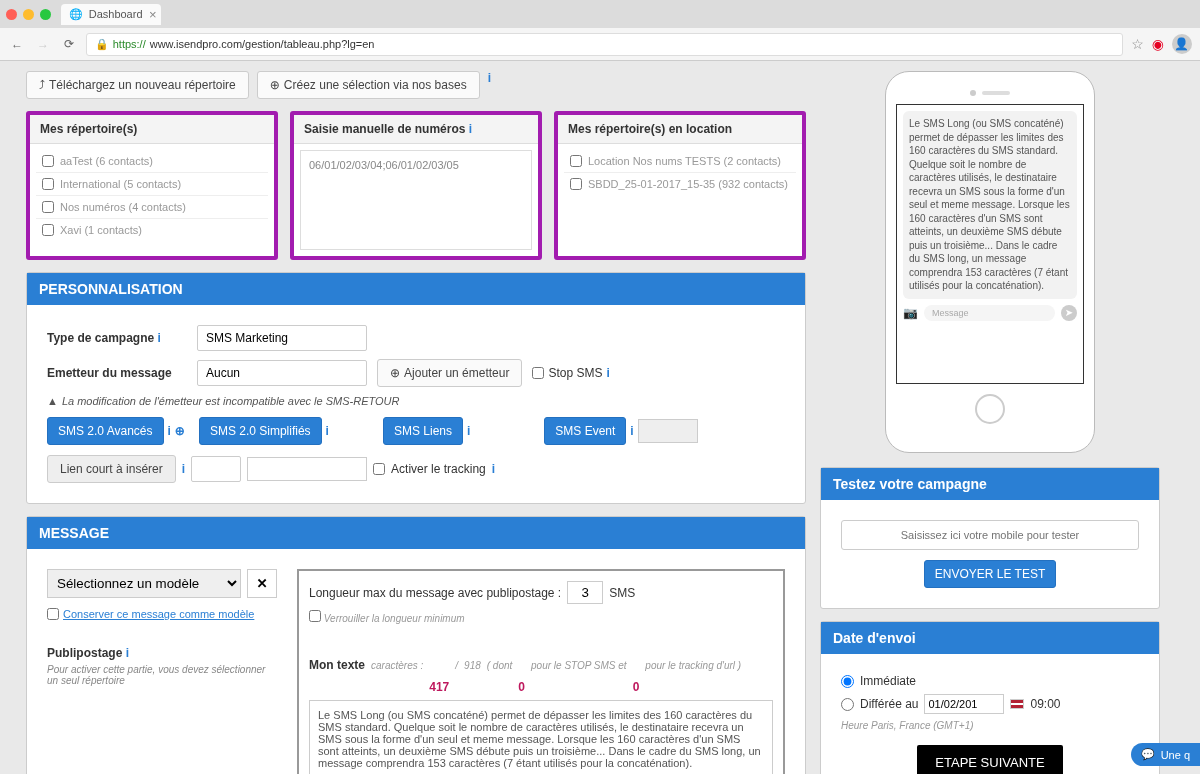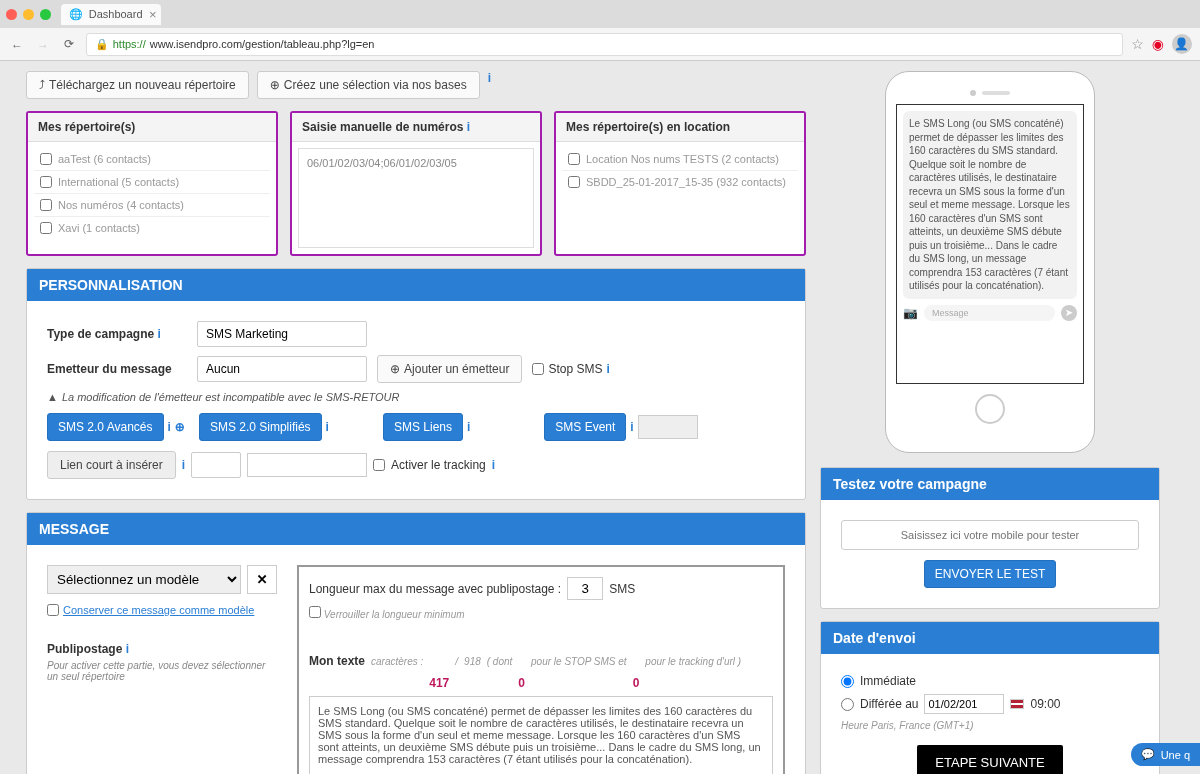--- a/index.html
+++ b/index.html
@@ -22,21 +22,21 @@
 
 .page { padding: 10px 26px; display: flex; gap: 14px; }
 .col-left { flex: 1; max-width: 780px; }
 .col-right { width: 340px; }
 
 .top-buttons { display: flex; gap: 8px; margin-bottom: 12px; }
 .btn { background: #fafafa; border: 1px solid #ccc; border-radius: 3px; padding: 6px 12px; font-size: 12px; color: #444; cursor: pointer; display: inline-flex; align-items: center; gap: 4px; }
 .info-icon { color: #2a7fd4; font-weight: bold; font-size: 12px; }
 
 .repo-row { display: flex; gap: 12px; margin-bottom: 12px; }
-.repo-box { flex: 1; border: 2px solid #a21caf; border-radius: 3px; background: #fff; }
+.repo-box { flex: 1; border: 4px solid #a21caf; border-radius: 3px; background: #fff; }
 .repo-head { background: #f4f4f4; padding: 7px 10px; font-weight: bold; border-bottom: 1px solid #ddd; font-size: 12px; }
 .repo-body { padding: 6px; }
 .repo-item { padding: 5px 6px; border-bottom: 1px solid #eee; color: #999; font-size: 11px; display: flex; align-items: center; gap: 6px; }
 .repo-item:last-child { border-bottom: none; }
 .chk { width: 12px; height: 12px; }
 .manual-input { width: 100%; border: 1px solid #ddd; padding: 8px; color: #888; font-size: 11px; min-height: 100px; }
 
 .panel { border: 1px solid #ccc; border-radius: 3px; background: #fff; margin-bottom: 12px; }
 .panel-head { background: #2a7fd4; color: #fff; font-weight: bold; padding: 8px 12px; font-size: 14px; }
 .panel-body { padding: 20px; }

